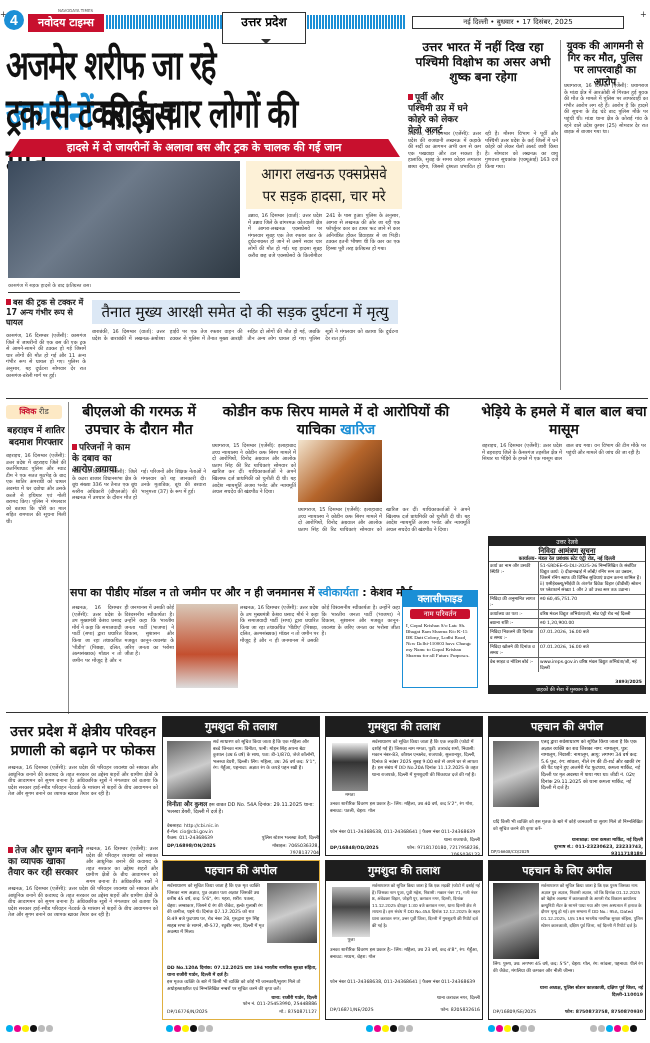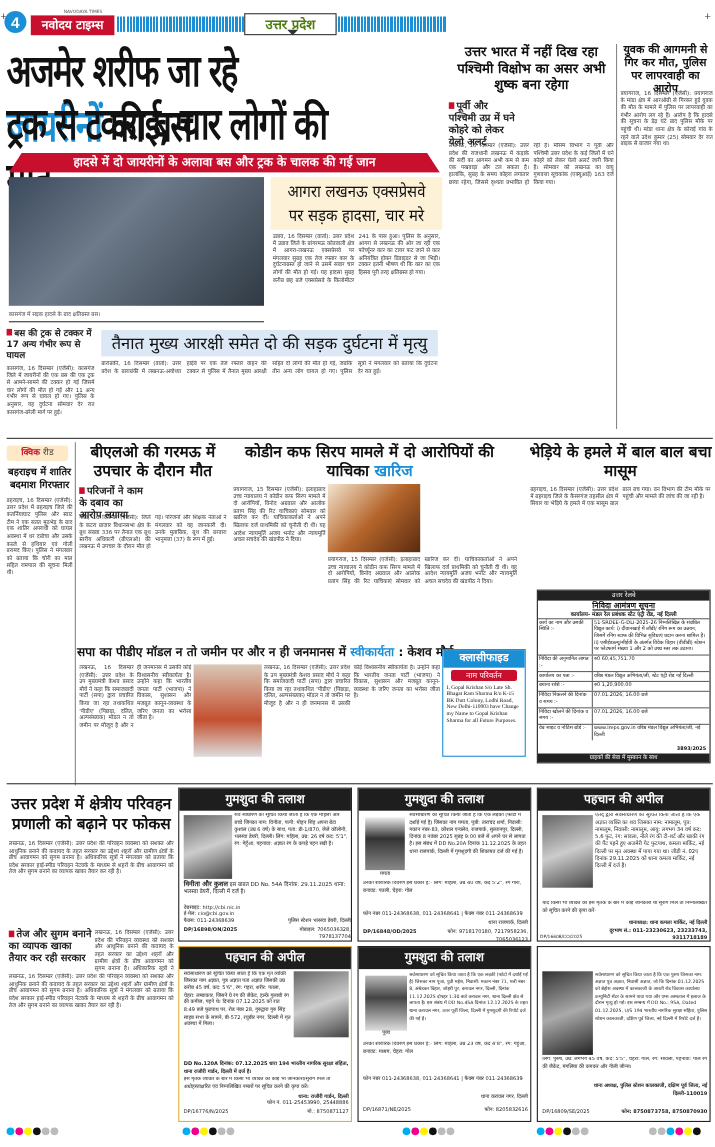--- a/index.html
+++ b/index.html
@@ -3,21 +3,21 @@
 <meta charset="utf-8">
 <style>
 *{box-sizing:border-box;margin:0;padding:0}
 body{width:650px;height:1043px;background:#fff;font-family:"DejaVu Sans",sans-serif;color:#111;position:relative;overflow:hidden}
 .abs{position:absolute}
 .masthead{left:0;top:0;width:650px;height:36px}
 .pgnum{left:4px;top:10px;width:20px;height:20px;border-radius:50%;background:#1b8fd6;color:#fff;font:bold 14px "Liberation Sans",sans-serif;text-align:center;line-height:20px}
 .brand{left:28px;top:14px;width:76px;height:18px;background:#c8102e;color:#fff;font:bold 11px "DejaVu Sans",sans-serif;line-height:18px;text-align:center}
 .brand-small{left:58px;top:8px;font-size:4px;color:#555}
 .stripes{left:106px;top:15px;width:300px;height:14px;background:repeating-linear-gradient(90deg,#1b8fd6 0 2px,#fff 2px 3px)}
-.section{left:222px;top:12px;width:84px;height:20px;border:1px solid #333;background:#fff;font:bold 12px "DejaVu Sans",sans-serif;text-align:center;line-height:18px;color:#4d7c0f}
+.section{left:222px;top:12px;width:84px;height:32px;border:1px solid #333;background:#fff;font:bold 12px "DejaVu Sans",sans-serif;text-align:center;line-height:18px;color:#000000}
 .section:after{content:"";position:absolute;left:38px;bottom:-6px;border:5px solid transparent;border-top-color:#333}
 .dateline{left:412px;top:16px;width:212px;height:13px;border:1px solid #333;font-size:7px;line-height:11px;text-align:center}
 .hl1{left:6px;top:40px;width:396px;font:bold 40px/50px "DejaVu Sans",sans-serif;letter-spacing:-2px;transform:scaleX(0.75);transform-origin:left}
 .hl1 .blue{color:#1b8fd6}
 .subbar{left:8px;top:139px;width:392px;height:18px;background:#c8102e;color:#fff;font:bold 11px/18px "DejaVu Sans",sans-serif;text-align:center;clip-path:polygon(3% 0,97% 0,100% 100%,0 100%)}
 .photo{background:linear-gradient(135deg,#3b4a5c,#6d7a8a 40%,#2f3a44);}
 .bus-photo{left:8px;top:161px;width:232px;height:117px}
 .caption{left:8px;top:282px;width:232px;font-size:5px;color:#444}
 .agra-box{left:246px;top:161px;width:156px;height:48px;background:#fdf1d7}
 .agra-h{left:248px;top:163px;width:152px;font:15px/22px "DejaVu Sans",sans-serif;text-align:center;transform:scaleX(0.9)}
@@ -61,20 +61,21 @@
 </head>
 <body>
 
 <div class="abs masthead">
   <div class="abs crossmark" style="left:0;top:10px">+</div>
   <div class="abs pgnum">4</div>
   <div class="abs brand-small">NAVODAYA TIMES</div>
   <div class="abs brand">नवोदय टाइम्स</div>
   <div class="abs stripes"></div>
   <div class="abs section">उत्तर प्रदेश</div>
+  <div class="abs dateline">नई दिल्ली • बुधवार • 17 दिसंबर, 2025</div>
   <div class="abs crossmark" style="left:640px;top:10px">+</div>
 </div>
 
 <div class="abs hl1"><span>अजमेर शरीफ जा रहे </span><span class="blue">जायरीनों</span><span> की बस</span></div>
 <div class="abs hl1" style="top:88px">ट्रक से टकराई, चार लोगों की मौत</div>
 <div class="abs subbar">हादसे में दो जायरीनों के अलावा बस और ट्रक के चालक की गई जान</div>
 <div class="abs photo bus-photo"></div>
 <div class="abs caption">कासगंज में सड़क हादसे के बाद क्षतिग्रस्त बस।</div>
 <div class="abs agra-box"></div>
 <div class="abs agra-h">आगरा लखनऊ एक्सप्रेसवे पर सड़क हादसा, चार मरे</div>
@@ -221,20 +222,21 @@
   <div class="ad-txt" style="left:10px;top:76px;width:30px;text-align:center">पूजा</div>
   <div class="ad-txt" style="left:46px;top:22px;width:108px;height:58px;overflow:hidden;font-size:4.2px">सर्वसाधारण को सूचित किया जाता है कि एक लड़की (फोटो में दर्शाई गई है) जिसका नाम पूजा, पुत्री महेश, निवासी: मकान नंबर 71, गली नंबर 8, अंबेडकर विहार, जोहरी पुर, करावल नगर, दिल्ली, दिनांक 11.12.2025 दोपहर 1:30 बजे करावल नगर, थाना दिल्ली क्षेत्र से लापता है। इस संबंध में DD No.45A दिनांक 12.12.2025 के तहत थाना करावल नगर, उत्तर पूर्वी जिला, दिल्ली में गुमशुदगी की रिपोर्ट दर्ज की गई है।</div>
   <div class="ad-txt" style="left:4px;top:86px;width:150px;height:26px;overflow:hidden">उनका शारीरिक विवरण इस प्रकार है:- लिंग: महिला, उम्र 23 वर्ष, कद 4'8", रंग: गेहुँआ, बनावट: मध्यम, चेहरा: गोल</div>
   <div class="ad-txt" style="left:4px;top:118px;width:150px">फोन नंबर 011-24368638, 011-24368641 | फैक्स नंबर 011-24368639</div>
   <div class="ad-txt" style="left:80px;top:134px;width:74px;text-align:right">थाना करावल नगर, दिल्ली</div>
   <div class="ad-txt" style="left:4px;top:146px;width:60px">DP/16871/NE/2025</div>
   <div class="ad-txt" style="left:80px;top:146px;width:74px;text-align:right">फोन: 8205832616</div>
 </div>
 
 <div class="abs ad" style="left:488px;top:860px;width:158px;height:160px">
+  <div class="ad-head">पहचान के लिए अपील</div>
   <div class="ad-photo" style="left:4px;top:22px;width:46px;height:76px;background:linear-gradient(160deg,#333,#aaa 50%,#222)"></div>
   <div class="ad-txt" style="left:52px;top:22px;width:102px;height:76px;overflow:hidden;font-size:4.2px">सर्वसाधारण को सूचित किया जाता है कि एक पुरुष जिसका नाम: अज्ञात पुत्र अज्ञात, निवासी अज्ञात, जो कि दिनांक 01.12.2025 को बेहोश अवस्था में कालकाजी के आरती रोड विकास कार्यालय कम्युनिटी सेंटर के सामने पाया गया और एम्स अस्पताल में इलाज के दौरान मृत्यु हो गई। इस सम्बन्ध में DD No.: 95A, Dated 01.12.2025, U/S 194 भारतीय नागरिक सुरक्षा संहिता, पुलिस स्टेशन कालकाजी, दक्षिण पूर्व जिला, नई दिल्ली में रिपोर्ट दर्ज है।</div>
   <div class="ad-txt" style="left:4px;top:100px;width:150px;height:22px;overflow:hidden">लिंग: पुरुष, उम्र: लगभग 45 वर्ष, कद: 5'5", चेहरा: गोल, रंग: सांवला, पहनावा: पीले रंग की जैकेट, मंगलिया की कमकर और नीली जीन्स।</div>
   <div class="ad-txt" style="left:40px;top:124px;width:114px;text-align:right;font-weight:bold">थाना अध्यक्ष, पुलिस स्टेशन कालकाजी, दक्षिण पूर्व जिला, नई दिल्ली-110019</div>
   <div class="ad-txt" style="left:4px;top:148px;width:60px">DP/16809/SE/2025</div>
   <div class="ad-txt" style="left:64px;top:148px;width:90px;text-align:right;font-weight:bold">फोन: 8750873758, 8750870930</div>
 </div>
 
 <div class="abs regmarks" style="left:6px">
   <div class="dot" style="background:#00aeef"></div>

